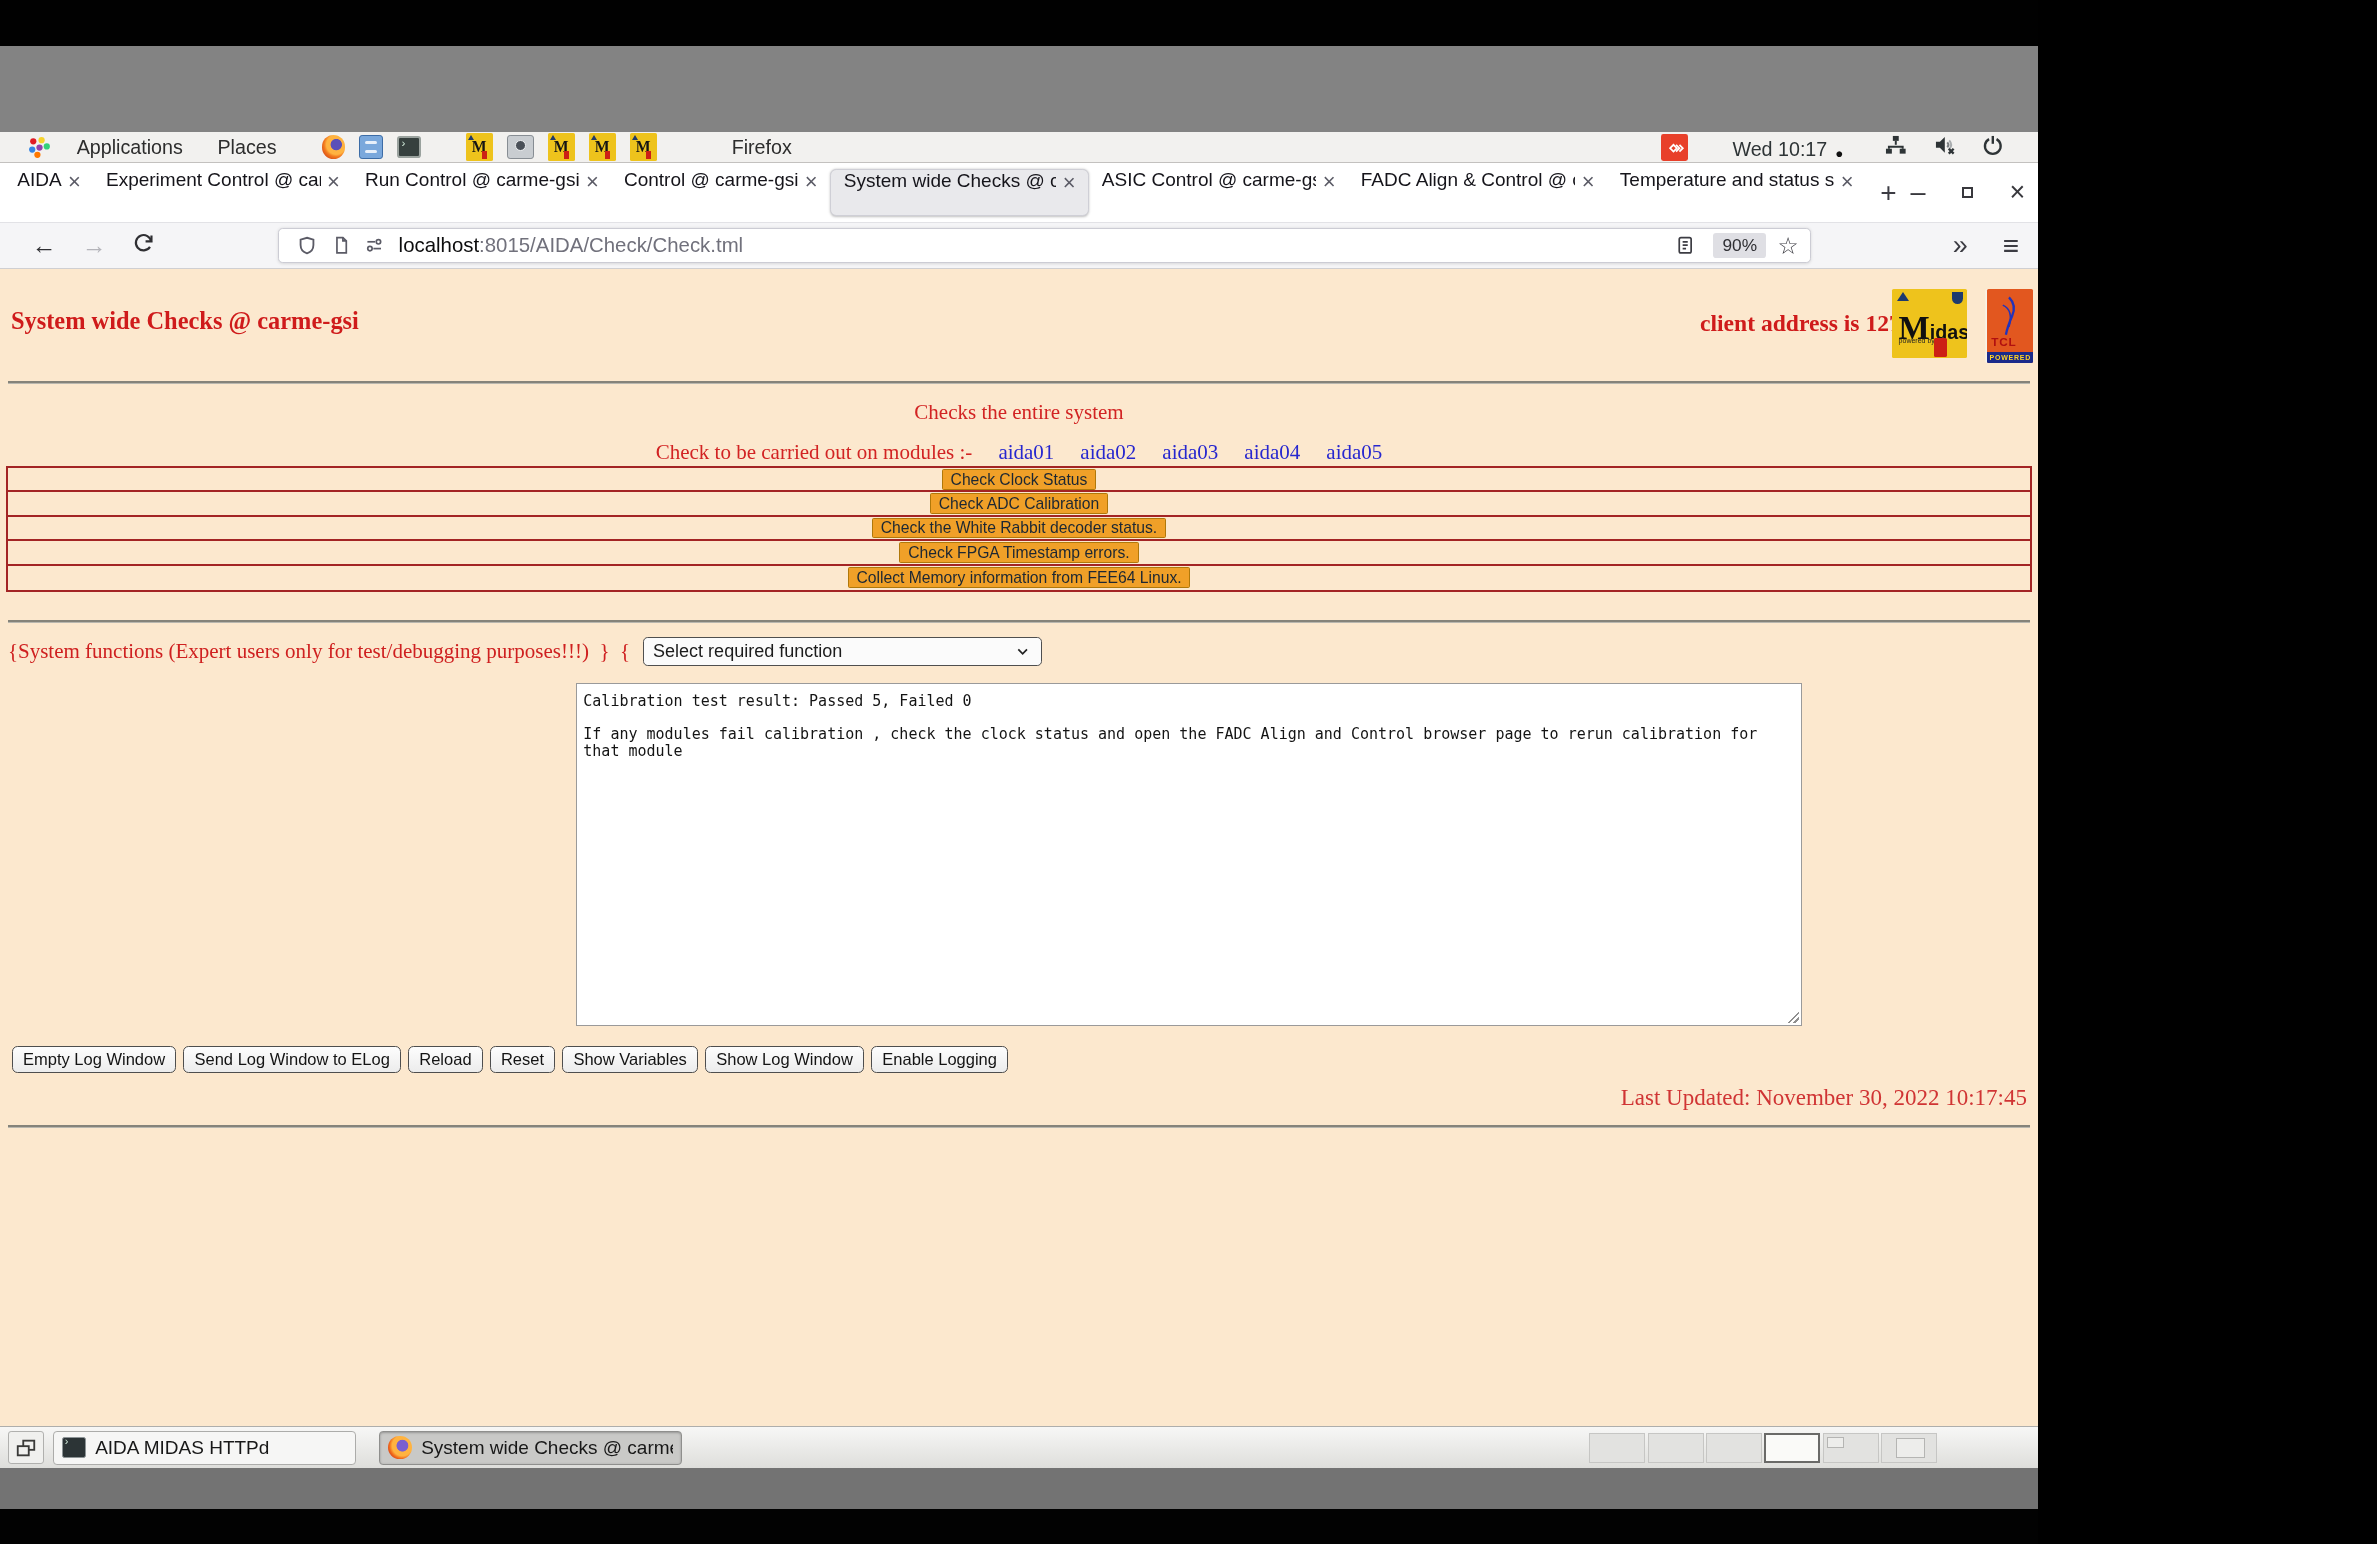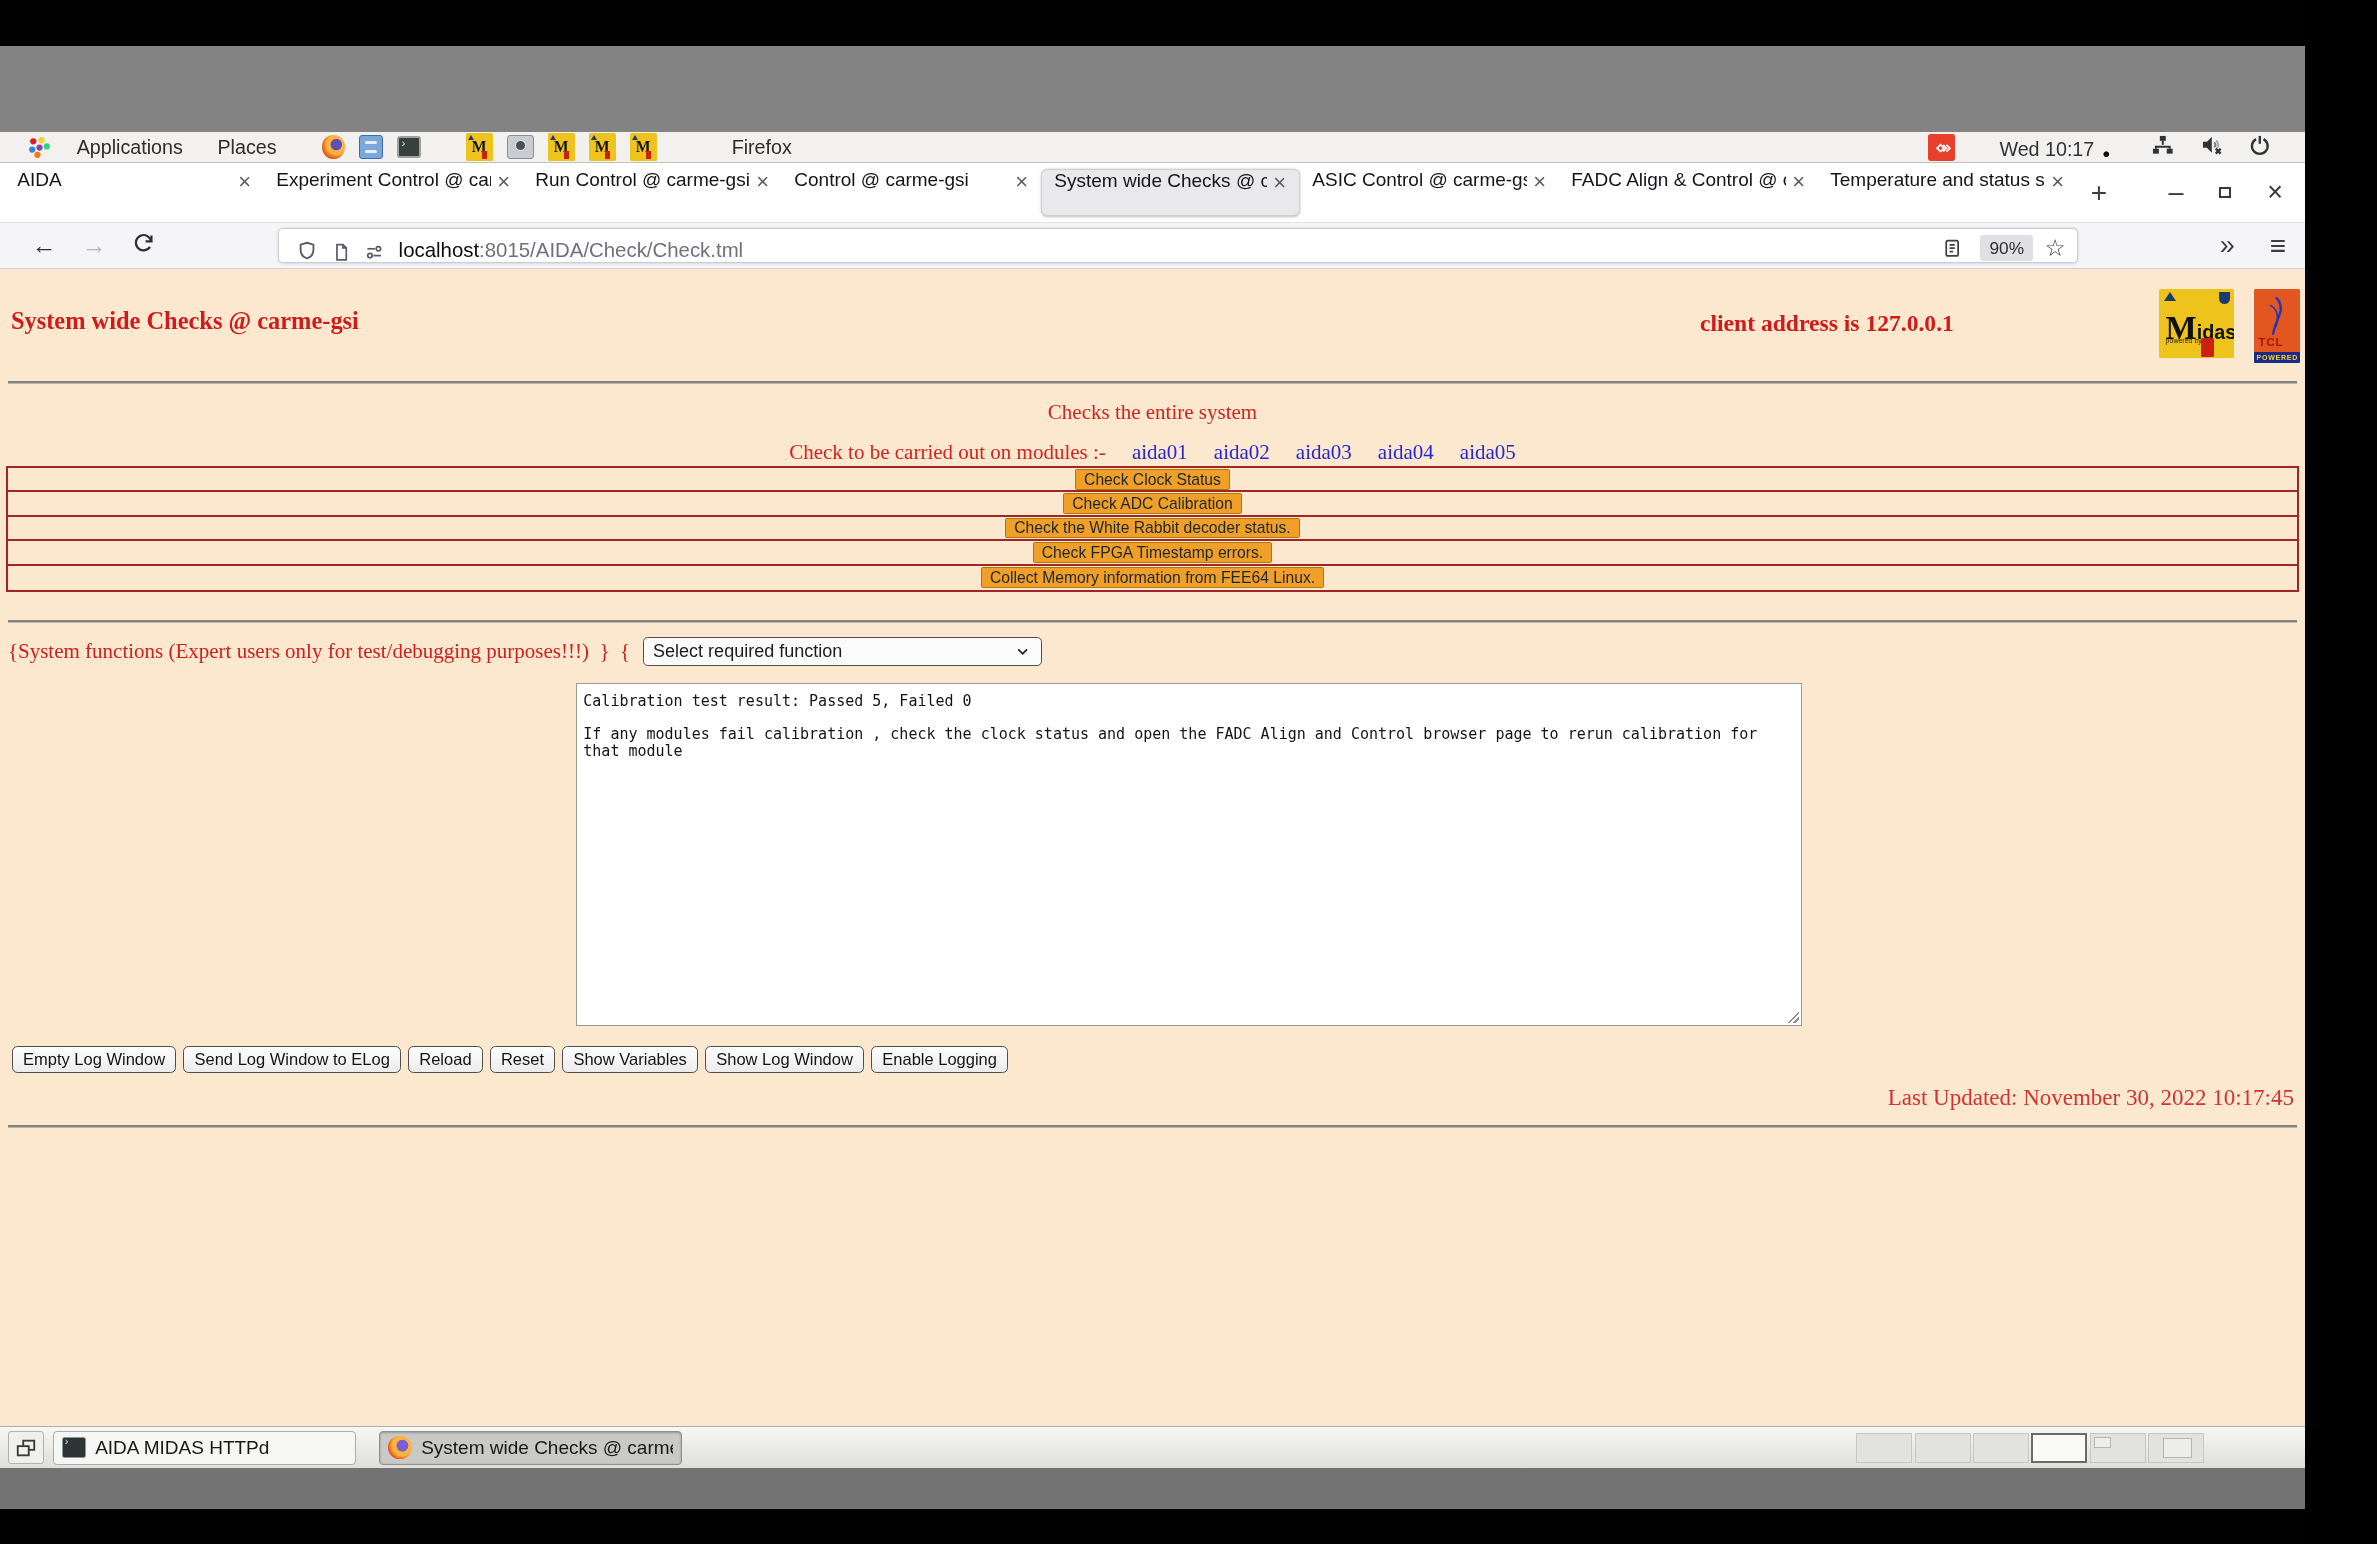--- a/index.html
+++ b/index.html
@@ -1,17 +1,17 @@
 <!DOCTYPE html>
 <html style="font-size:12.6px"><head>
 <meta charset="utf-8">
 <style>
   *{box-sizing:border-box;margin:0;padding:0}
   html,body{background:#000}
-  #screen{position:relative;width:2305px;height:1544px;overflow:hidden;
+  #screen{position:relative;width:2038px;height:1544px;overflow:hidden;
           font-family:"Liberation Sans",sans-serif;background:#0f766e}
 
   
   .band-black-top{height:46px;background:#010101}
   .band-gray-top{height:86px;background:#838383}
   .band-gray-bottom{height:41px;background:#737373}
   .band-black-bottom{height:35px;background:#020202}
 
   
   .panel{height:31px;background:#f2f1ef;border-bottom:0.8px solid #c3c1bf;
@@ -51,21 +51,21 @@
   .winctl{margin-left:auto;display:flex;align-items:center;gap:36px;padding-right:17.3px;color:#38383d}
   .winctl .min{font-size:27px}
   .winctl .max{width:11.8px;height:11.8px;border:2.4px solid #38383d}
   .winctl .cls{font-size:27px}
 
   
   .navbar{height:46px;background:#f5f5f7;border-bottom:0.8px solid #cfcfd2;display:flex;align-items:center;padding:0 19px}
   .nav-ic{font-size:25px;color:#2f2f33;margin:0 12.6px}
   .nav-ic.disabled{color:#b4b4ba}
   .urlfield{margin-left:110px;width:1835px;height:35px;background:#fff;border:0.8px solid #ccccd4;
-     border-radius:4.7px;box-shadow:0 0.8px 3.1px rgba(0,0,0,.12);display:flex;align-items:flex-end;padding:0 11px}
+     border-radius:4.7px;box-shadow:0 0.8px 3.1px rgba(0,0,0,.12);display:flex;align-items:center;padding:0 11px}
   .urlfield svg{flex:none;margin:0 6.3px}
   .urltext{font-size:20.4px;margin-left:7.9px;white-space:nowrap;overflow:hidden}
   .urltext .host{color:#0c0c0d}
   .urltext .rest{color:#71717c}
   .url-right{margin-left:auto;display:flex;align-items:center}
   .zoom-badge{background:#dfdfe4;border-radius:3.1px;font-size:17.3px;color:#2f2f33;padding:2.4px 9.4px;margin:0 11px}
   .star{font-size:23.6px;color:#3c3c43}
   .ovf{margin-left:142px;font-size:27px;color:#3c3c43}
   .menu{margin-left:35px;font-size:28px;color:#3c3c43}
 

